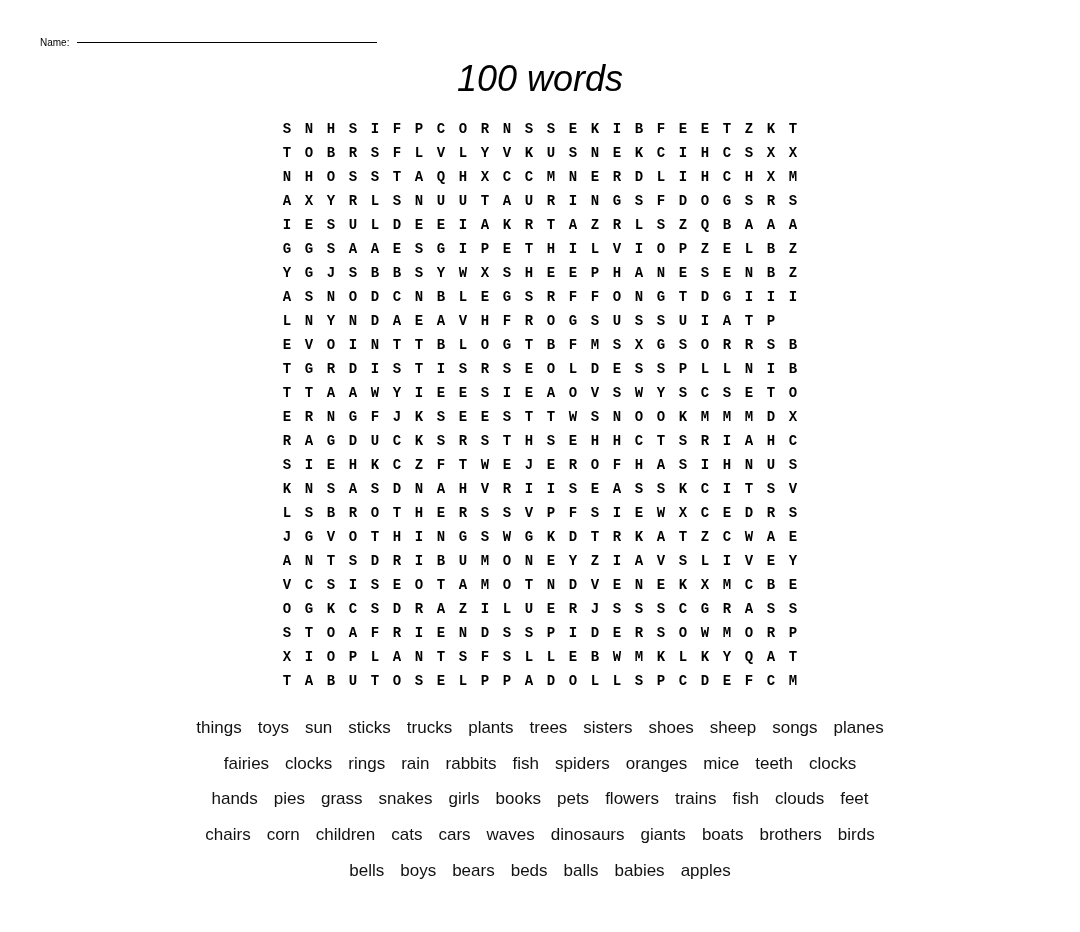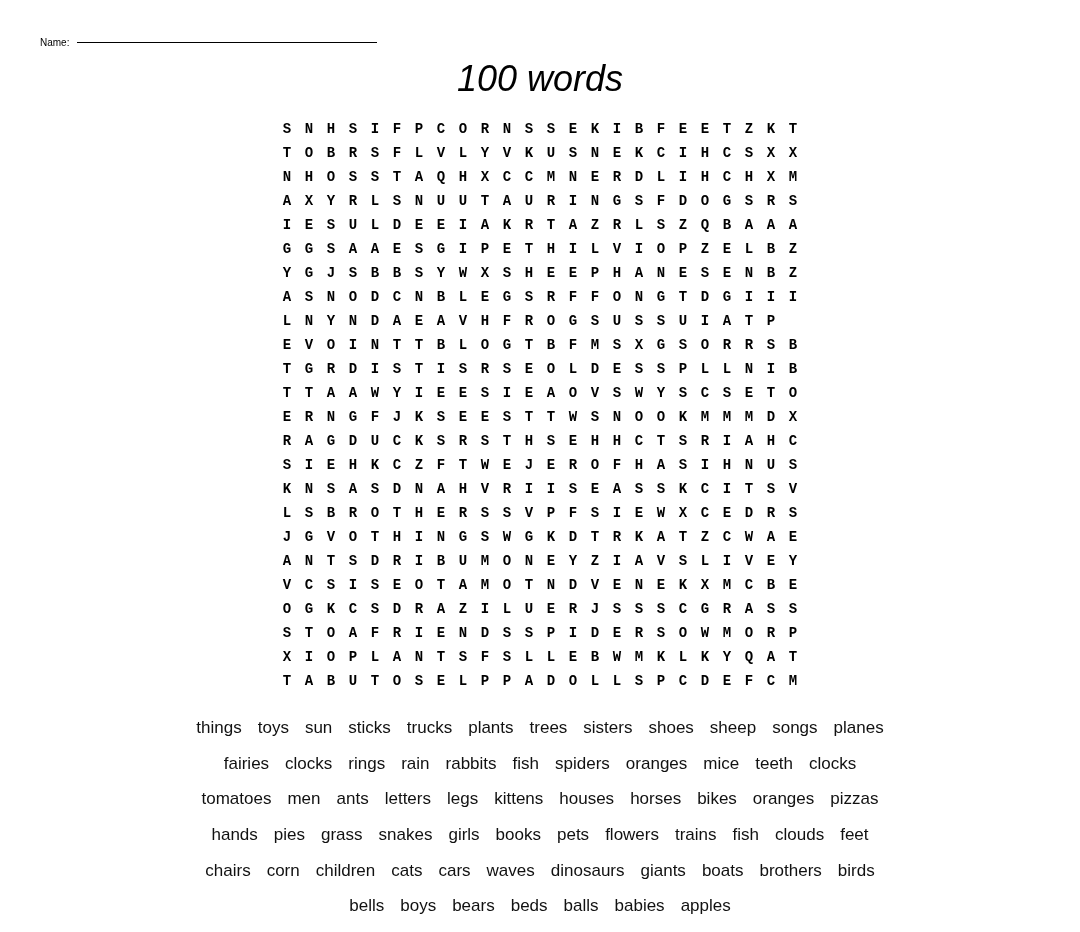--- a/index.html
+++ b/index.html
@@ -653,17 +653,16 @@
       <div class="cell">E</div>
       <div class="cell">F</div>
       <div class="cell">C</div>
       <div class="cell">M</div>
     </div>
 </div>
 
 <div class="words-section" id="words">
     <div><span>things</span><span>toys</span><span>sun</span><span>sticks</span><span>trucks</span><span>plants</span><span>trees</span><span>sisters</span><span>shoes</span><span>sheep</span><span>songs</span><span>planes</span></div>
     <div><span>fairies</span><span>clocks</span><span>rings</span><span>rain</span><span>rabbits</span><span>fish</span><span>spiders</span><span>oranges</span><span>mice</span><span>teeth</span><span>clocks</span></div>
-    <div><span>tomatoes</span><span>men</span><span>ants</span><span>letters</span><span>legs</span><span>kittens</span><span>houses</span><span>horses</span><span>bikes</span><span>oranges</span><span>pizzas</span></div>
     <div><span>hands</span><span>pies</span><span>grass</span><span>snakes</span><span>girls</span><span>books</span><span>pets</span><span>flowers</span><span>trains</span><span>fish</span><span>clouds</span><span>feet</span></div>
     <div><span>chairs</span><span>corn</span><span>children</span><span>cats</span><span>cars</span><span>waves</span><span>dinosaurs</span><span>giants</span><span>boats</span><span>brothers</span><span>birds</span></div>
     <div><span>bells</span><span>boys</span><span>bears</span><span>beds</span><span>balls</span><span>babies</span><span>apples</span></div>
   </div>
 
 </body></html>

